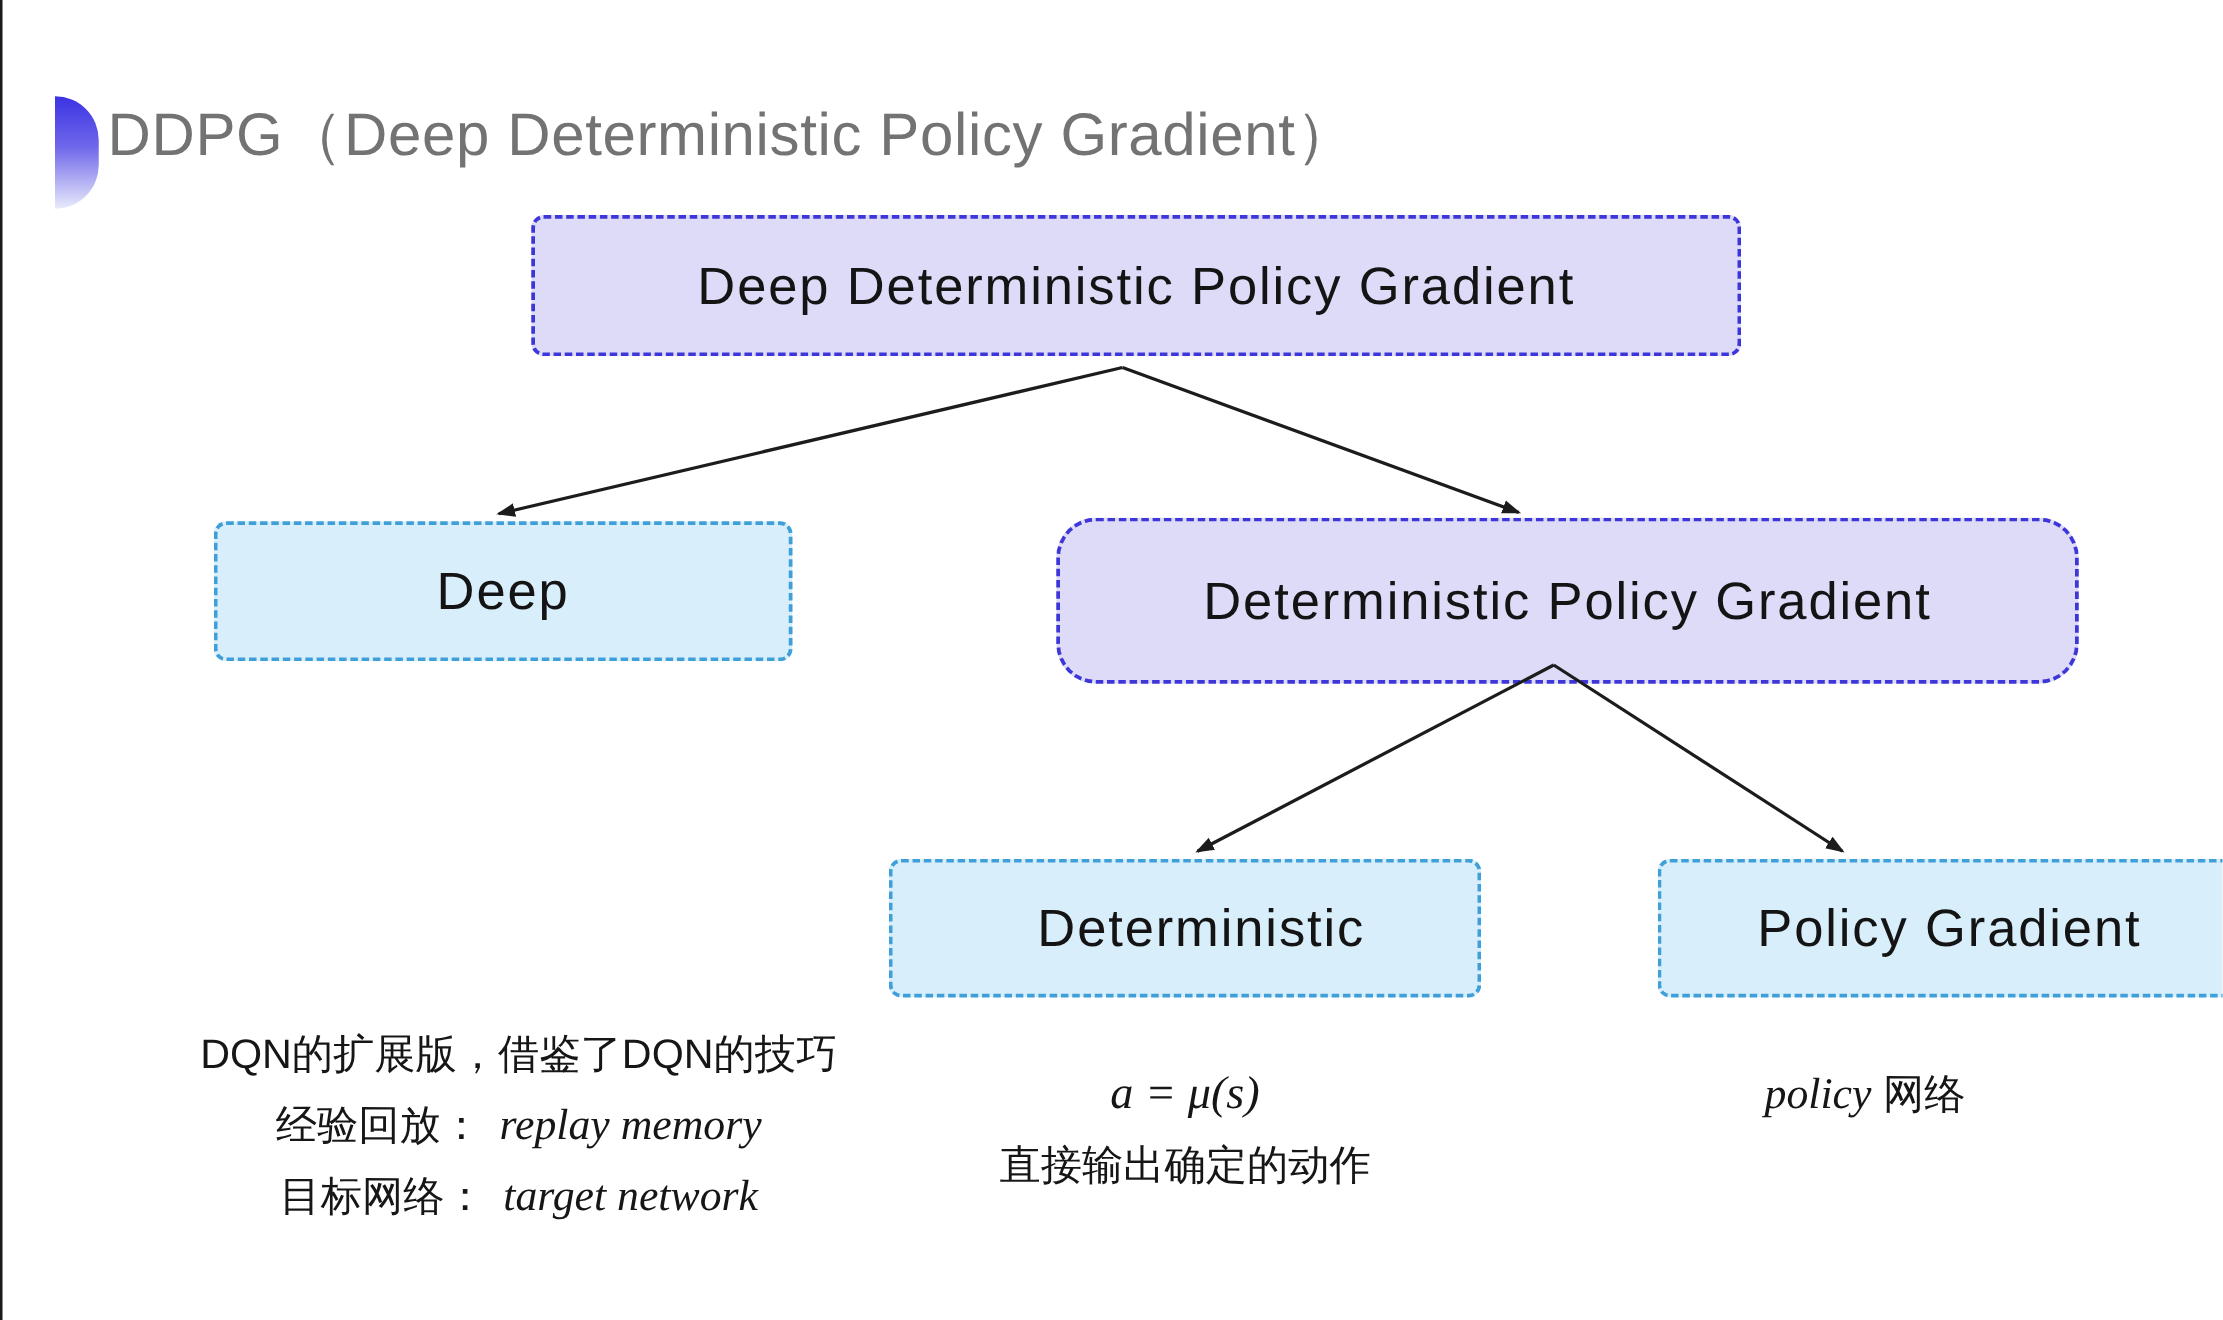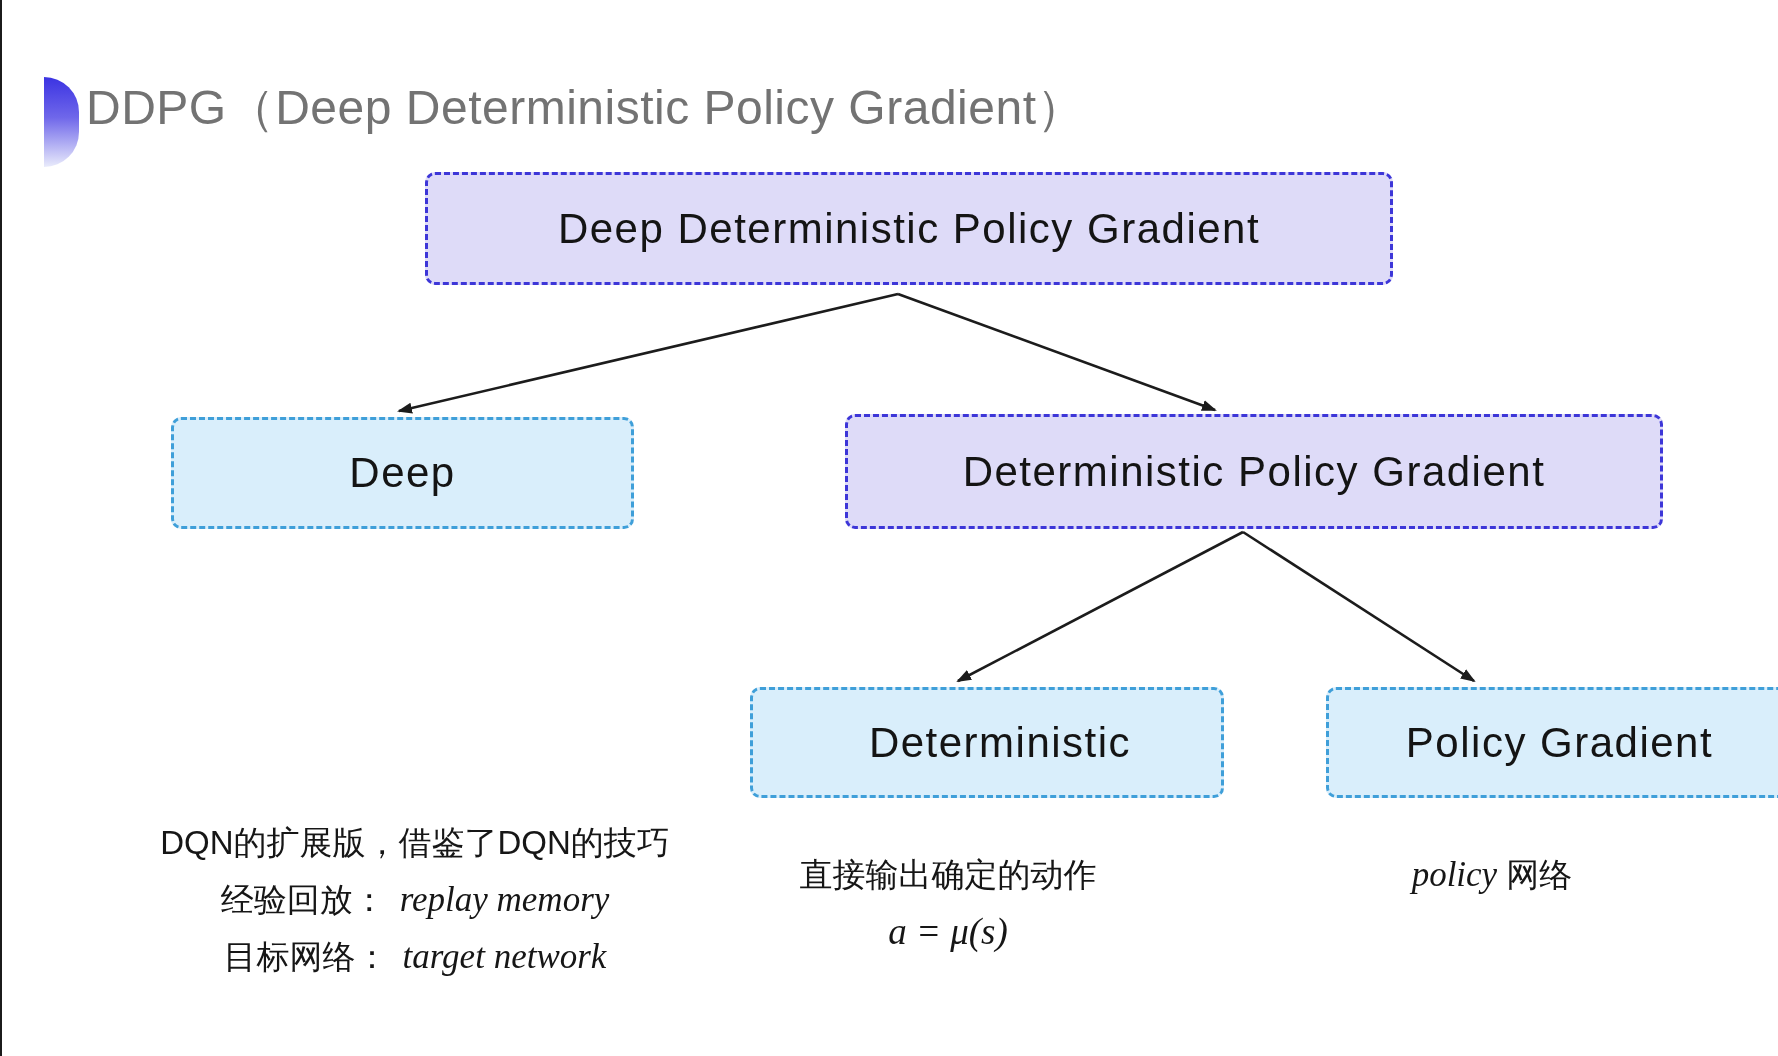--- a/index.html
+++ b/index.html
@@ -39,22 +39,22 @@
     background:var(--purple_fill,#dedbf8);
     border:3px dashed var(--purple_border,#3d36d8);
   }
   .node.blue{
     background:var(--blue_fill,#d9eefb);
     border:3px dashed var(--blue_border,#3f9fd9);
     align-items:center;
   }
   #node-ddpg{left:425px;top:172px;width:968px;height:113px;}
   #node-deep{left:171px;top:417px;width:463px;height:112px;}
-  #node-dpg{left:845px;top:414px;width:818px;height:115px;}
-  #node-det{left:750px;top:687px;width:474px;height:111px;padding-left:26px;}
+  #node-dpg{left:845px;top:414px;width:818px;height:133px;border-radius:32px;}
+  #node-det{left:711px;top:687px;width:474px;height:111px;padding-left:26px;}
   #node-pg{left:1326px;top:687px;width:467px;height:111px;}
   .arrows{
     position:absolute;left:0;top:0;width:1778px;height:1056px;
     pointer-events:none;
   }
   .note{
     position:absolute;text-align:center;
     font-size:33px;line-height:57px;
     color:#161616;
     white-space:nowrap;
@@ -122,24 +122,24 @@
   <div>
     <span>经验回放：</span><span class="serif-italic gap-left">replay memory</span>
   </div>
   <div>
     <span>目标网络：</span><span class="serif-italic gap-left">target network</span>
   </div>
 </div>
 
 <div id="note-det" class="note">
   <div>
-    <span>直接输出确定的动作</span>
+    <span class="formula">a = μ(s)</span>
   </div>
   <div>
-    <span class="formula">a = μ(s)</span>
+    <span>直接输出确定的动作</span>
   </div>
 </div>
 
 <div id="note-pg" class="note">
   <div>
     <span class="serif-italic">policy</span><span> 网络</span>
   </div>
 </div>
 
 </body></html>

